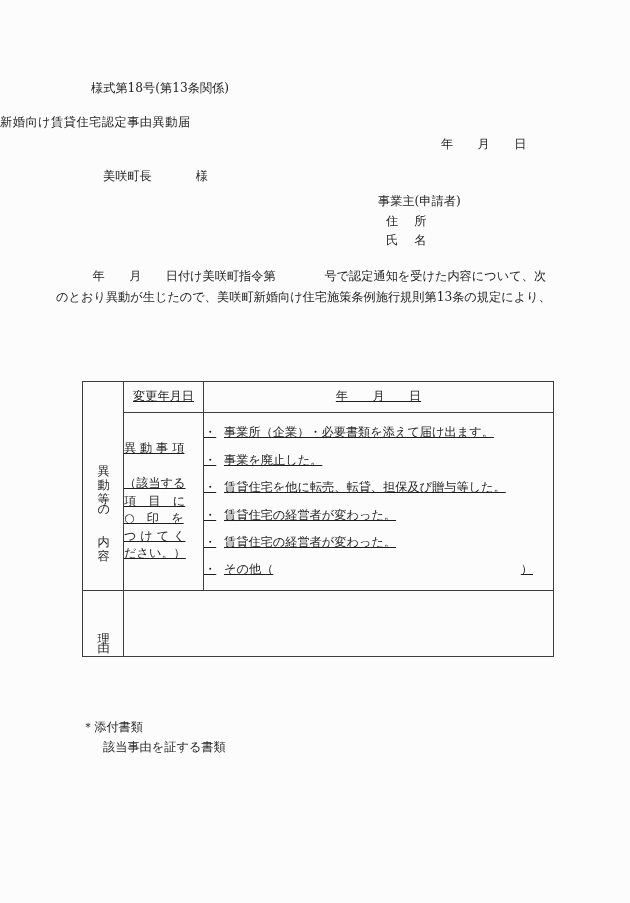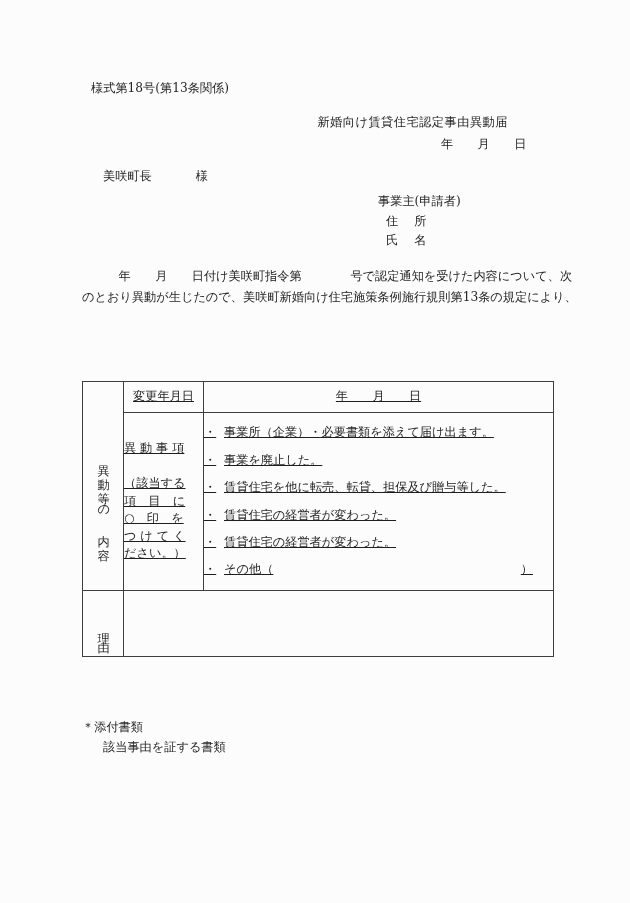--- a/index.html
+++ b/index.html
@@ -12,27 +12,27 @@
     position: relative;
     width: 630px;
     height: 903px;
     background: #fcfcfc;
     color: #1f1f1f;
     font-size: 12.2px;
     line-height: 1.25;
     overflow: hidden;
   }
   .form-number { position: absolute; left: 71px; top: 81px; margin-left: 20px; }
-  .doc-title   { position: absolute; left: 0; top: 115px; width: 508px; text-align: right; letter-spacing: 0.5px; }
+  .doc-title   { position: absolute; left: 0; top: 115px; width: 508px; text-align: left; letter-spacing: 0.5px; }
   .date-top    { position: absolute; left: 441px; top: 137px; white-space: pre; }
   .addressee   { position: absolute; left: 103px; top: 169px; }
   .addressee .honorific { margin-left: 40px; }
   .applicant   { position: absolute; left: 354px; top: 192px; line-height: 19.5px; margin-left: 24px; }
   .applicant .indent { padding-left: 8px; white-space: pre; }
-  .body-par    { position: absolute; left: 82px; top: 266px; width: 492px; line-height: 20.8px; }
+  .body-par    { position: absolute; left: 56px; top: 266px; width: 492px; line-height: 20.8px; }
   .body-line   { white-space: pre; }
 
   .form-table {
     position: absolute; left: 82px; top: 381px;
     width: 471px; border-collapse: collapse; table-layout: fixed;
   }
   .form-table td { border: 1.4px solid #3d3d3d; padding: 0; vertical-align: middle; text-decoration: underline; }
   .side-cell   { text-align: center; vertical-align: top; }
   .vtext {
     display: inline-block;

